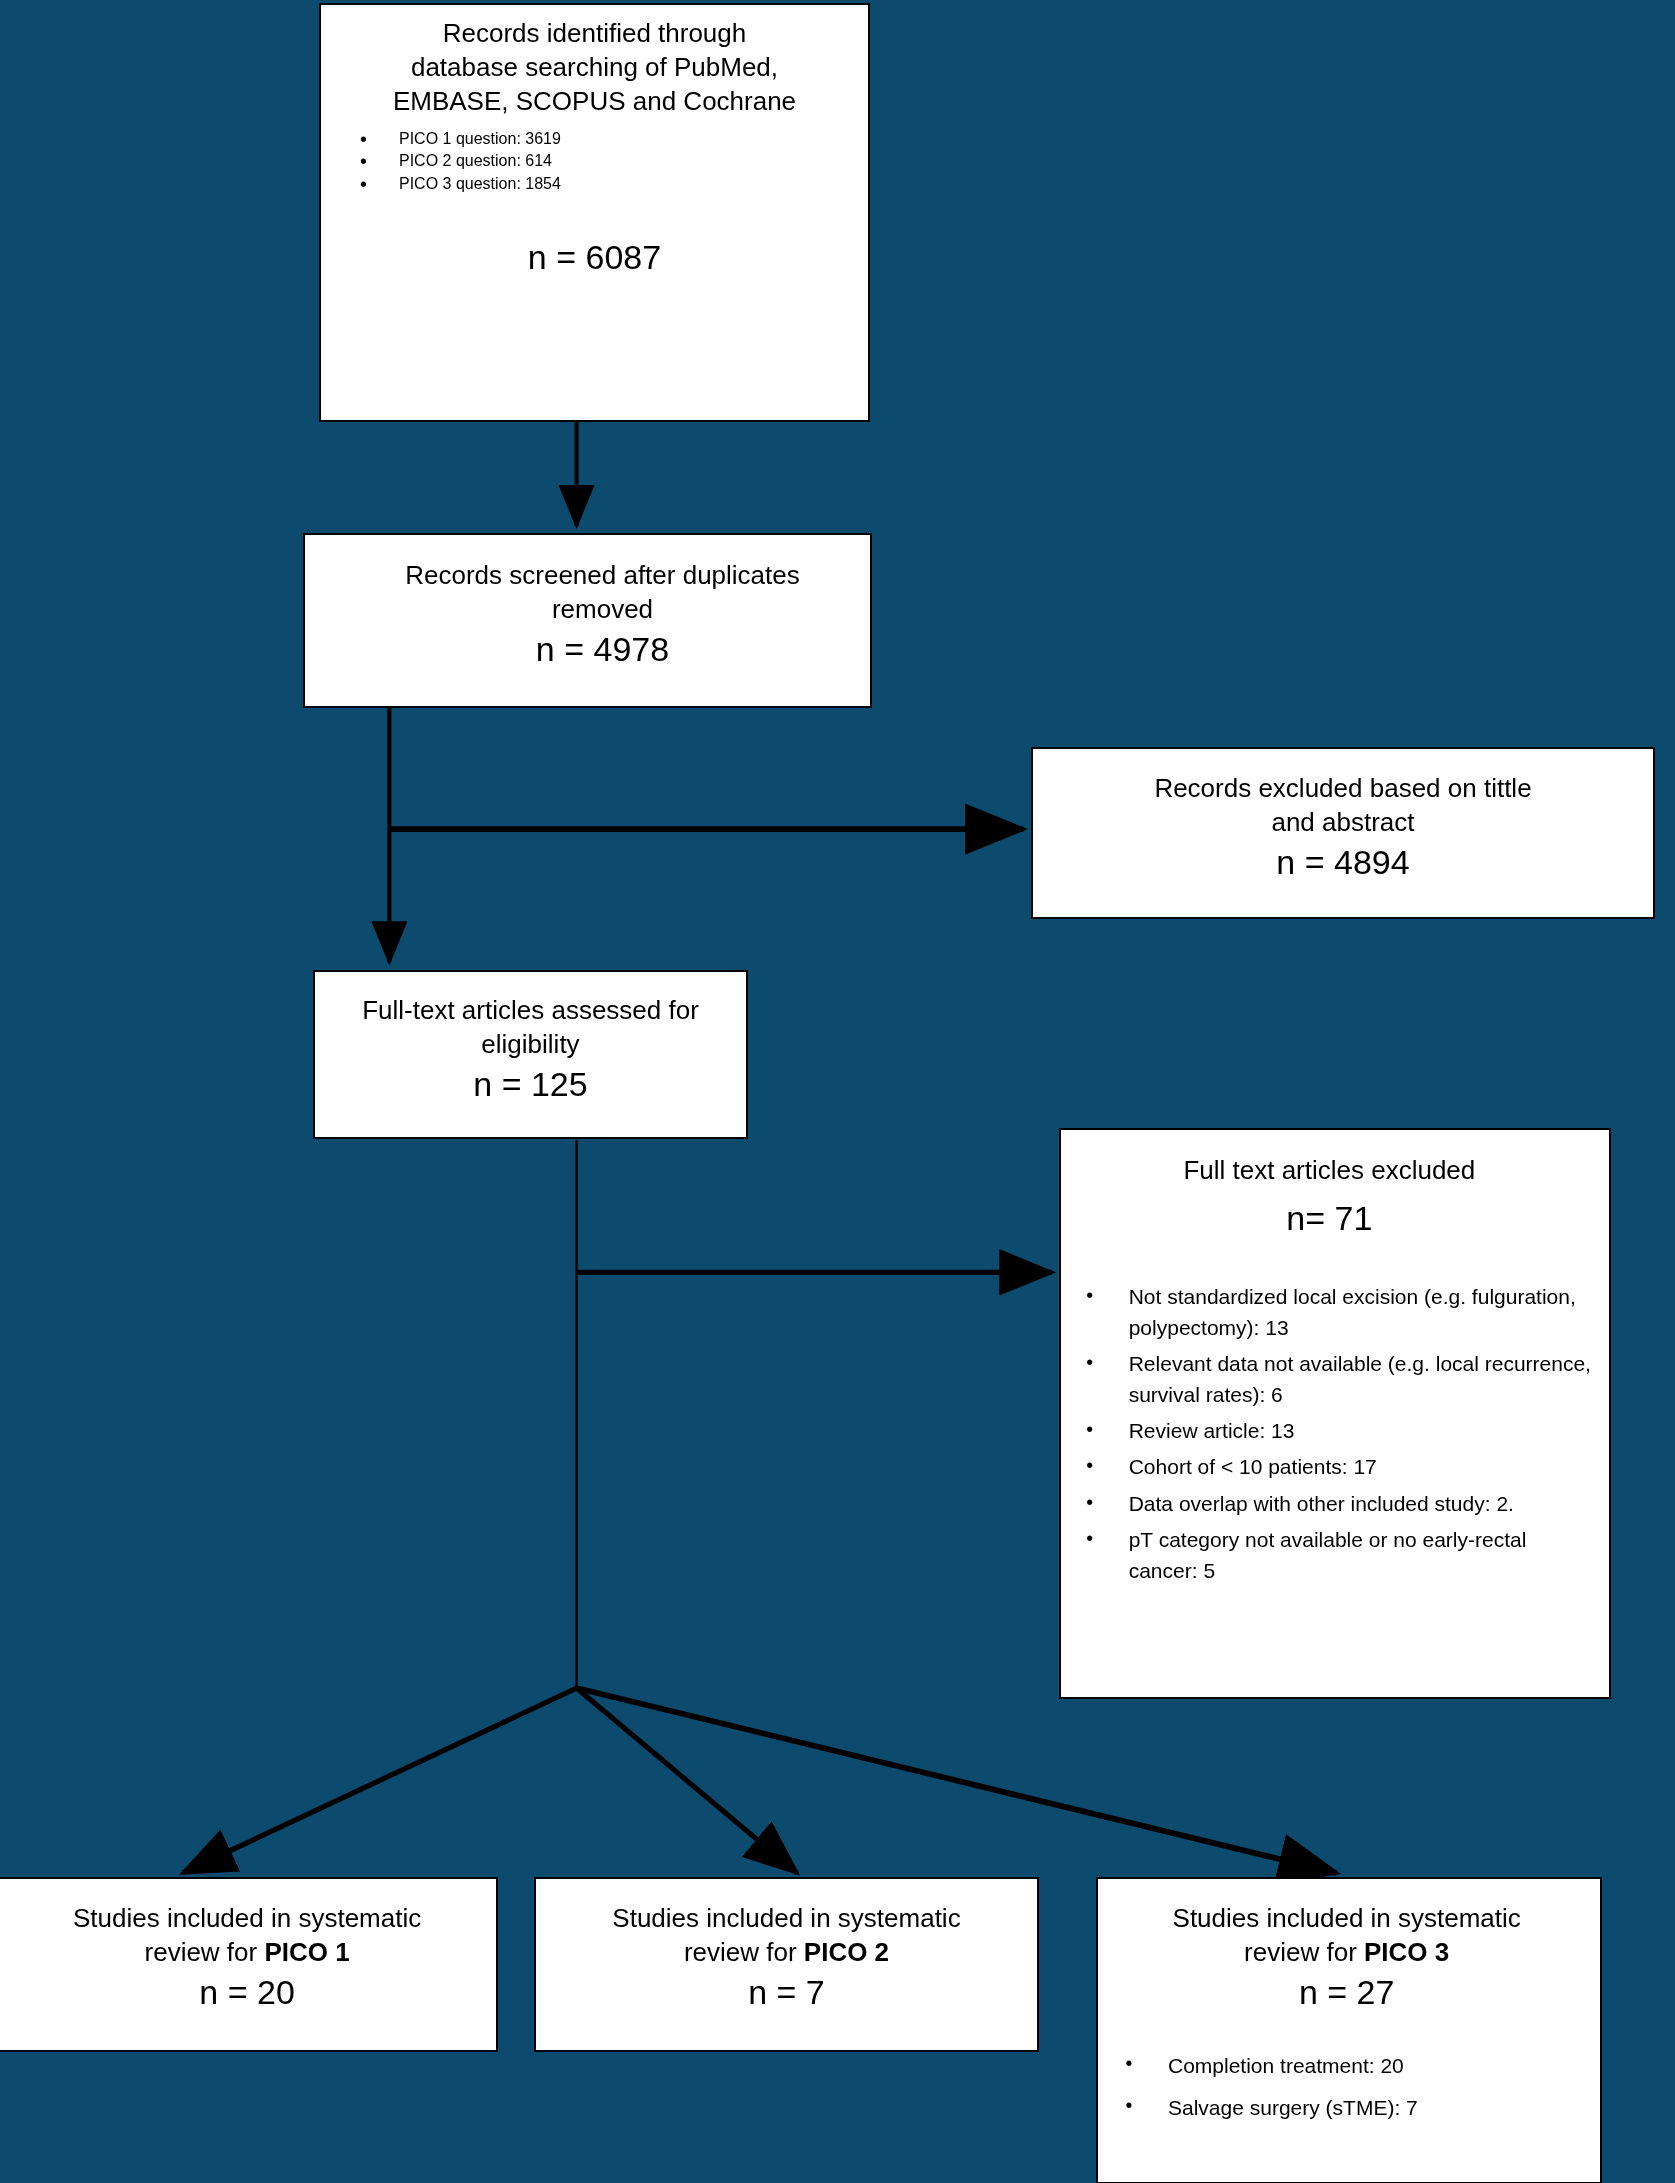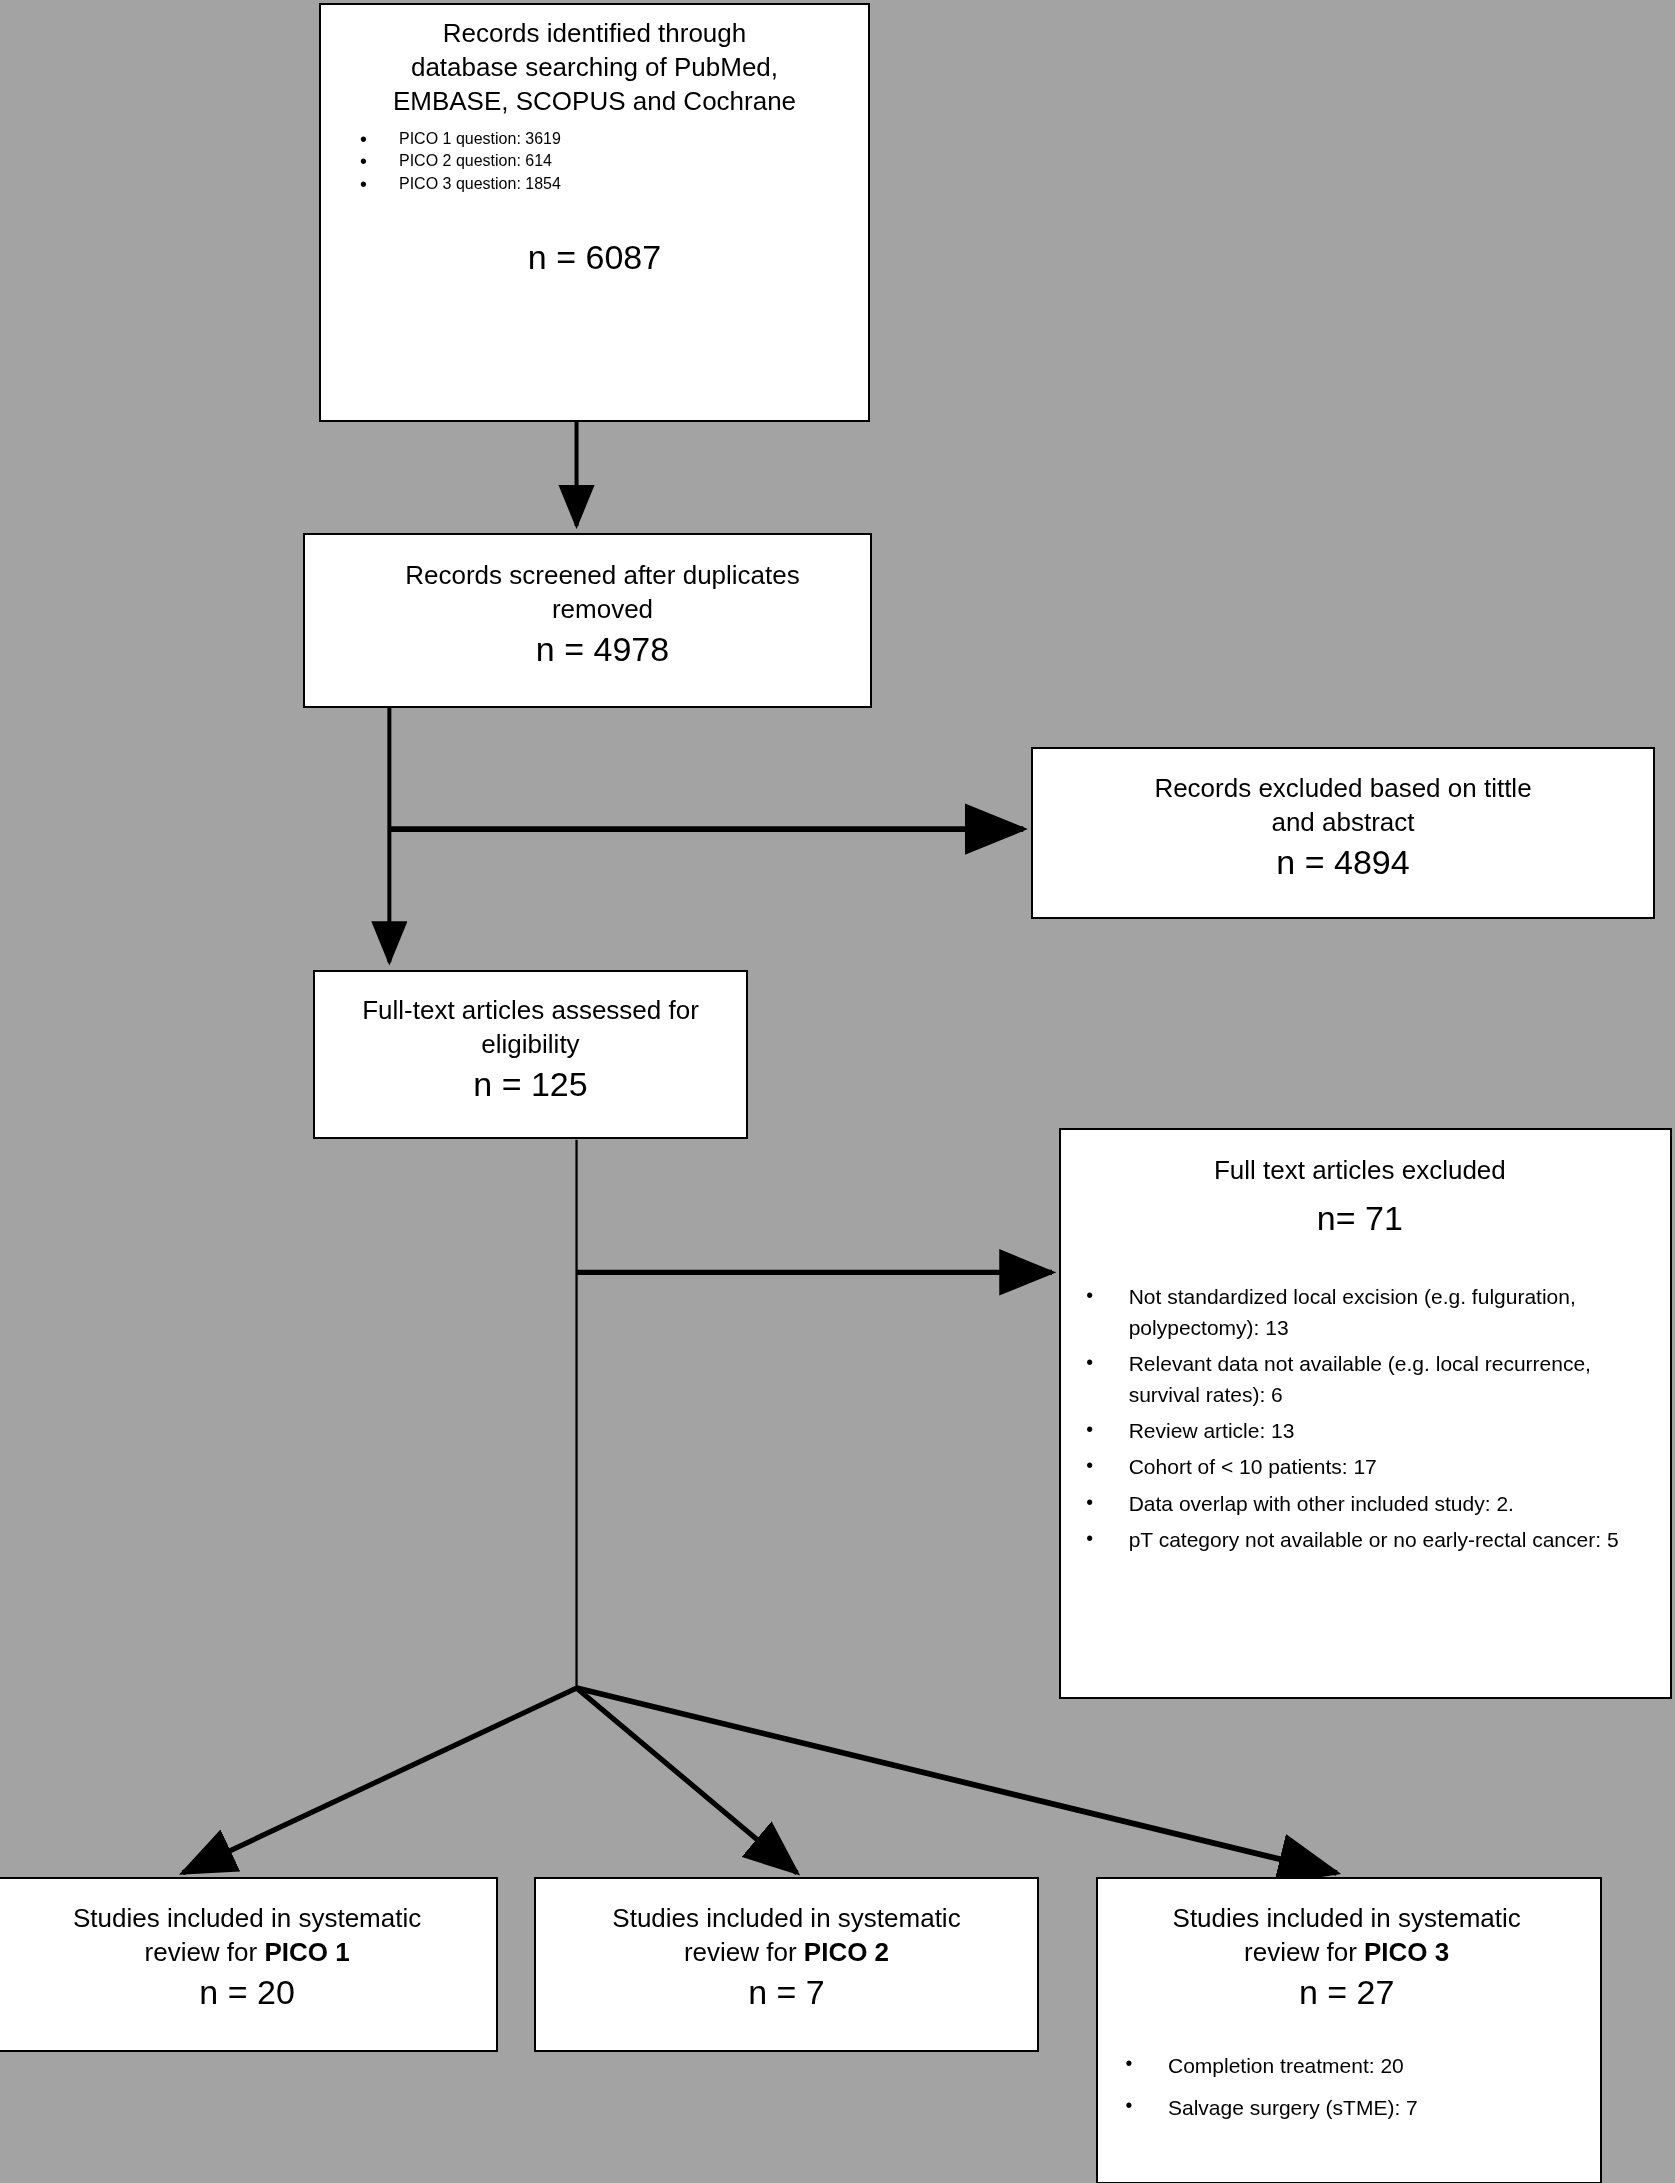--- a/index.html
+++ b/index.html
@@ -1,17 +1,17 @@
 <!DOCTYPE html>
 <html style="font-size:9.2px"><head>
 <meta charset="utf-8">
 <style>
   html,body{margin:0;padding:0;background:#ffffff;}
   body{font-family:"Liberation Sans", sans-serif;color:#000;}
-  #stage{position:relative;width:1675px;height:2183px;background:#a3a3a3;overflow:hidden;}
+  #stage{position:relative;width:1675px;height:2183px;background:#0c4a6e;overflow:hidden;}
   svg#wires{position:absolute;left:0;top:0;width:1675px;height:2183px;pointer-events:none;}
   .box{position:absolute;border:2.3px solid #000;background:#fff;box-sizing:border-box;}
   .ctr{text-align:center;}
   .hdr{font-size:26px;line-height:1.30;}
   .nline{font-size:34px;line-height:1.30;}
   ul.bl{list-style:none;margin:0;padding:0;text-align:left;}
   ul.bl li{position:relative;font-size:16px;line-height:1.33;padding-left:55px;margin:0 0 1.1px 0;}
   ul.bl li::before{content:"\2022";position:absolute;left:16px;top:-1.1px;font-size:19.5px;}
   ul.bl.wide li{font-size:21px;line-height:1.46;margin-bottom:5.7px;padding-left:62px;}
   ul.bl.wide li::before{left:19.5px;}
@@ -82,21 +82,21 @@
   </div>
 
   <div class="box" style="left:313px;top:970px;width:435px;height:169px;">
     <div style="padding:22px 19.5px 0 19.5px;">
       <div class="ctr hdr">Full-text articles assessed for</div>
       <div class="ctr hdr">eligibility</div>
       <div class="ctr nline">n = 125</div>
     </div>
   </div>
 
-  <div class="box" style="left:1059px;top:1128px;width:613px;height:571px;">
+  <div class="box" style="left:1059px;top:1128px;width:552px;height:571px;">
     <div style="padding:24px 17px 0 5.7px;">
       <div class="ctr hdr">Full text articles excluded</div>
       <div class="ctr nline" style="margin-top:8px;">n=  71</div>
       <ul class="bl wide" style="margin-top:42px;">
         <li>Not standardized local excision (e.g. fulguration, polypectomy): 13</li>
         <li>Relevant data not available (e.g. local recurrence, survival rates): 6</li>
         <li>Review article: 13</li>
         <li>Cohort of &lt; 10 patients: 17</li>
         <li>Data overlap with other included study: 2.</li>
         <li>pT category not available or no early-rectal cancer: 5</li>

